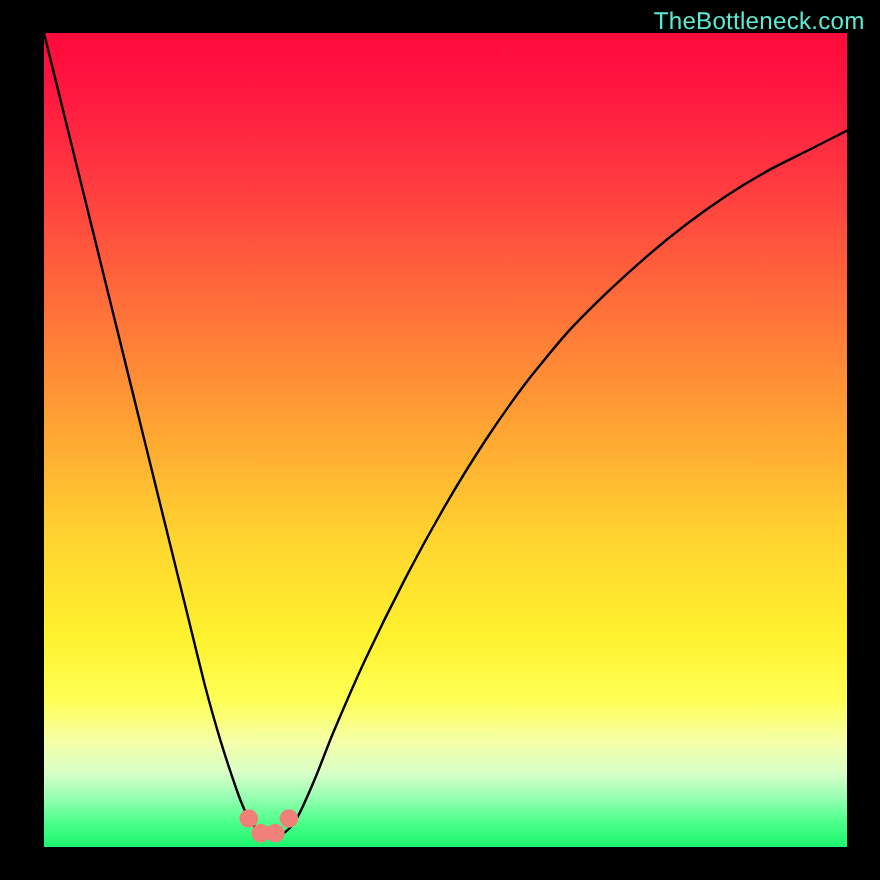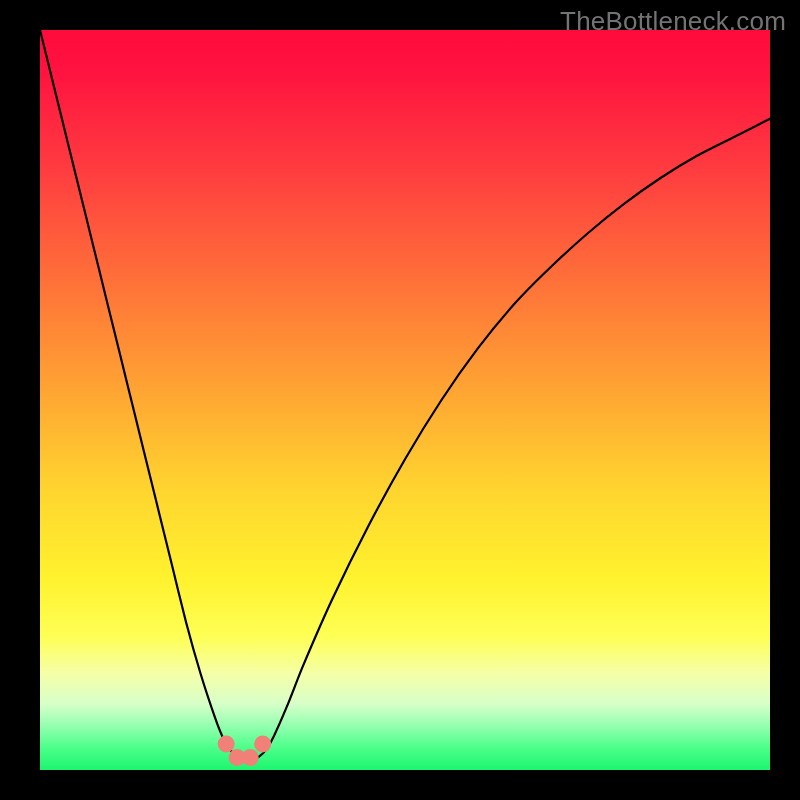--- a/index.html
+++ b/index.html
@@ -7,22 +7,22 @@
     width: 800px;
     height: 800px;
     background: #000;
     position: relative;
     font-family: Arial, Helvetica, sans-serif;
   }
   .watermark {
     position: absolute;
     top: 6px;
     right: 14px;
-    color: #737373;
-    font-size: 26px;
+    color: #5eead4;
+    font-size: 22px;
     font-weight: 400;
     z-index: 20;
     letter-spacing: 0.2px;
   }
   .plot-area {
     position: absolute;
     left: 40px;
     top: 30px;
     width: 730px;
     height: 740px;

